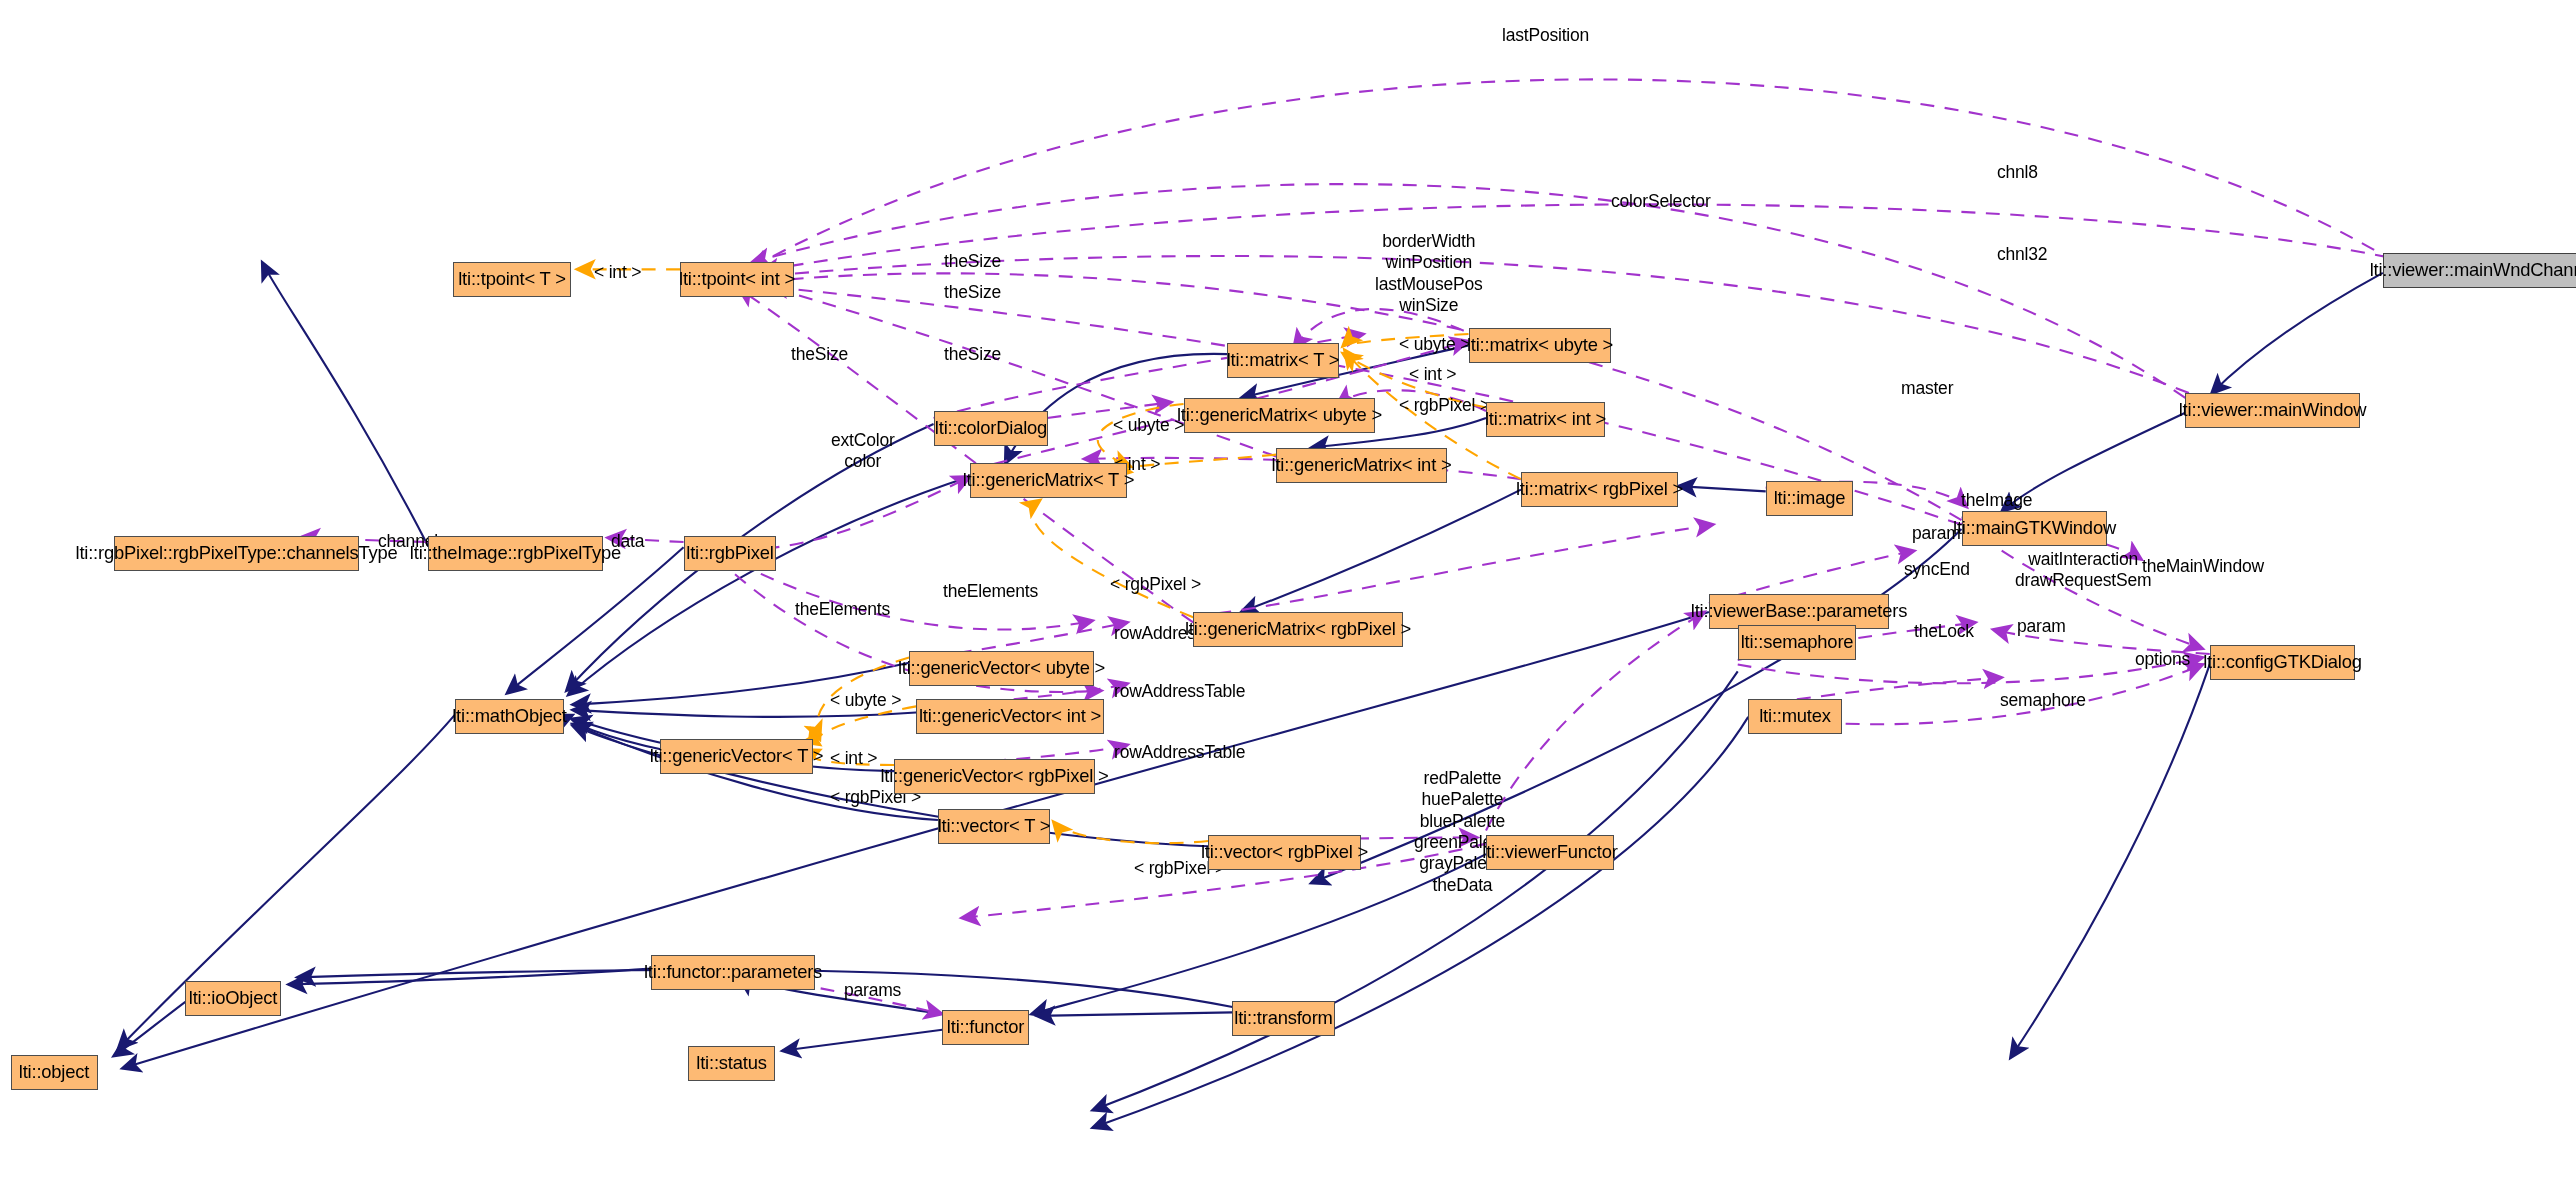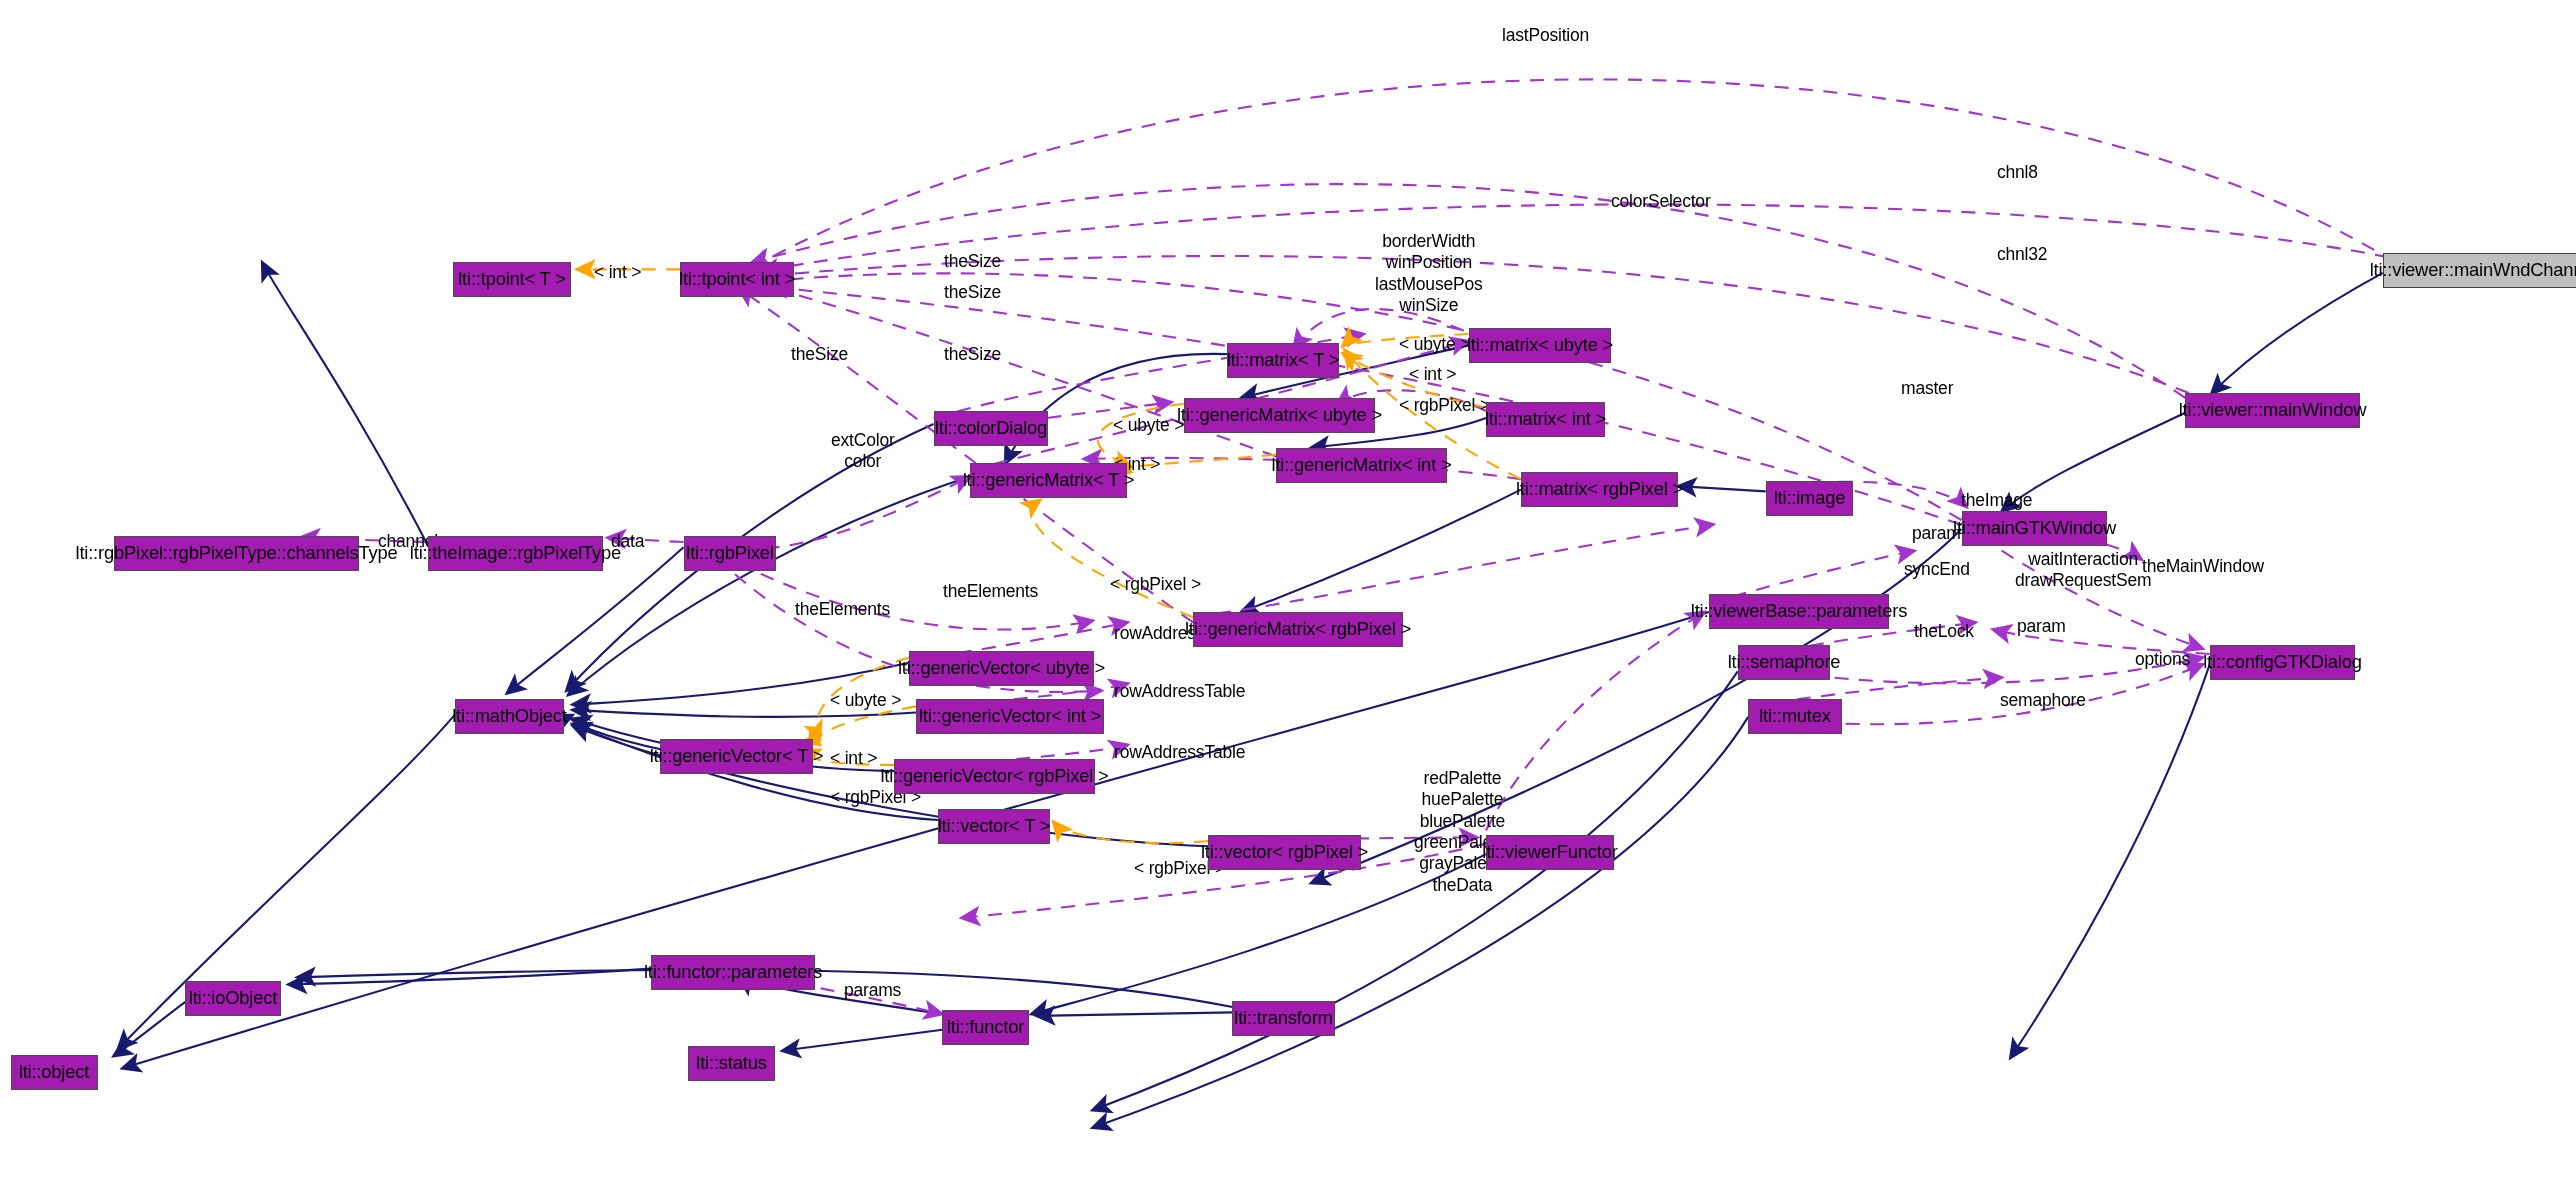--- a/index.html
+++ b/index.html
@@ -9,21 +9,21 @@
     position:relative;
     width:2576px;
     height:1203px;
     background:#ffffff;
     overflow:hidden;
   }
   #edges{position:absolute;left:0;top:0;width:2576px;height:1203px;}
   .node{
     position:absolute;
     box-sizing:border-box;
-    background:#a21caf;
+    background:#fdba74;
     border:1.7px solid #4d4d4d;
     color:#000000;
     font-size:18.4px;
     line-height:1;
     display:flex;
     align-items:center;
     justify-content:center;
     white-space:nowrap;
     padding:0 10.5px;
     height:35px;
@@ -168,21 +168,21 @@
       <div class="node" style="left: 1521px; top: 472px; width: 157px;">lti::matrix&lt; rgbPixel &gt;</div>
       <div class="node" style="left: 1766px; top: 481px; width: 87px;">lti::image</div>
       <div class="node" style="left: 1962px; top: 511px; width: 145px;">lti::mainGTKWindow</div>
       <div class="node" style="left: 114px; top: 536px; width: 245px;">lti::rgbPixel::rgbPixelType::channelsType</div>
       <div class="node" style="left: 428px; top: 536px; width: 175px;">lti::theImage::rgbPixelType</div>
       <div class="node" style="left: 684px; top: 536px; width: 92px;">lti::rgbPixel</div>
       <div class="node" style="left: 1709px; top: 594px; width: 180px;">lti::viewerBase::parameters</div>
       <div class="node" style="left: 2210px; top: 645px; width: 145px;">lti::configGTKDialog</div>
       <div class="node" style="left: 1193px; top: 612px; width: 210px;">lti::genericMatrix&lt; rgbPixel &gt;</div>
       <div class="node" style="left: 909px; top: 651px; width: 185px;">lti::genericVector&lt; ubyte &gt;</div>
-      <div class="node" style="left: 1738px; top: 645px; width: 92px;">lti::semaphore</div>
+      <div class="node" style="left: 1738px; top: 625px; width: 118px;">lti::semaphore</div>
       <div class="node" style="left: 916px; top: 699px; width: 188px;">lti::genericVector&lt; int &gt;</div>
       <div class="node" style="left: 1748px; top: 699px; width: 94px;">lti::mutex</div>
       <div class="node" style="left: 455px; top: 699px; width: 109px;">lti::mathObject</div>
       <div class="node" style="left: 660px; top: 739px; width: 153px;">lti::genericVector&lt; T &gt;</div>
       <div class="node" style="left: 894px; top: 759px; width: 201px;">lti::genericVector&lt; rgbPixel &gt;</div>
       <div class="node" style="left: 938px; top: 809px; width: 112px;">lti::vector&lt; T &gt;</div>
       <div class="node" style="left: 1208px; top: 835px; width: 153px;">lti::vector&lt; rgbPixel &gt;</div>
       <div class="node" style="left: 1486px; top: 835px; width: 128px;">lti::viewerFunctor</div>
       <div class="node" style="left: 651px; top: 955px; width: 164px;">lti::functor::parameters</div>
       <div class="node" style="left: 185px; top: 981px; width: 96px;">lti::ioObject</div>

